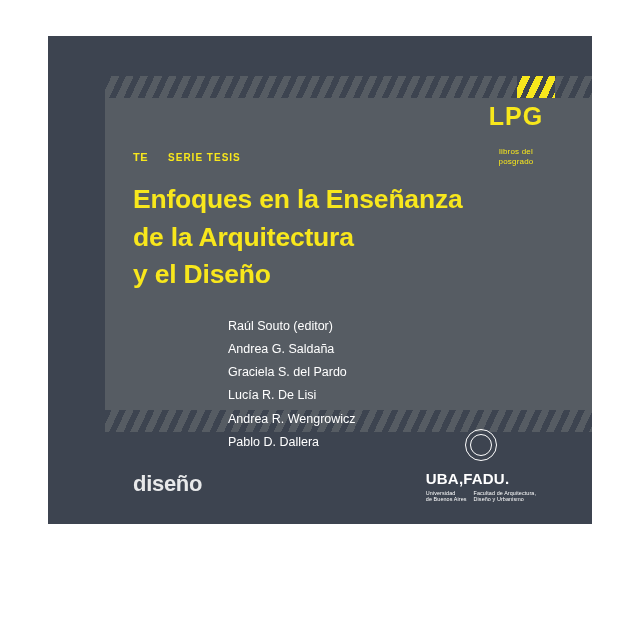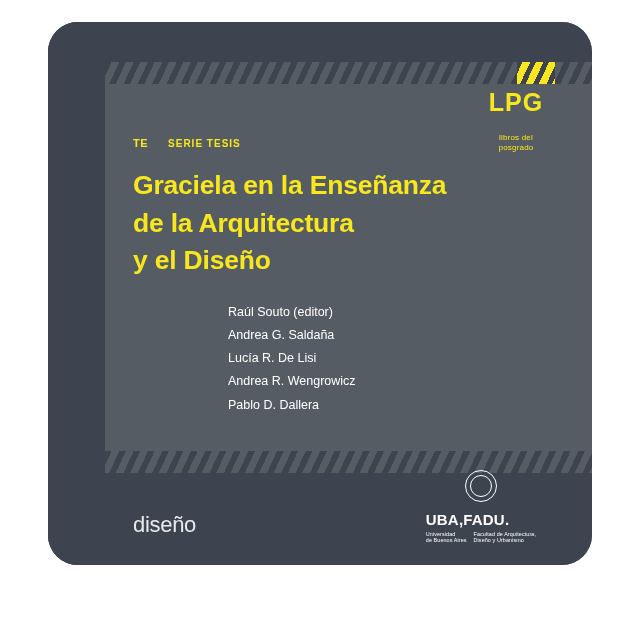--- a/index.html
+++ b/index.html
@@ -11,26 +11,25 @@
     width: 640px;
     height: 640px;
     font-family: "Liberation Sans", sans-serif;
     overflow: hidden;
   }
 
   
   .cover {
     position: absolute;
     left: 48px;
-    top: 22px;
+    top: 36px;
     width: 544px;
-    height: 543px;
+    height: 488px;
     background: #565c63;
     overflow: hidden;
-    border-radius: 30px;
   }
 
   
   .left-band {
     position: absolute;
     left: 0;
     top: 0;
     width: 57px;
     height: 100%;
     background: #3d4450;
@@ -172,21 +171,21 @@
     white-space: nowrap;
   }
 
   
   .publisher {
     position: absolute;
     left: 85px;
     bottom: 27px;
     color: #e8e9ea;
     font-size: 22px;
-    font-weight: normal;
+    font-weight: bold;
     letter-spacing: -0.3px;
   }
 
   
   .uni {
     position: absolute;
     right: 56px;
     bottom: 22px;
     display: flex;
     align-items: center;
@@ -249,28 +248,29 @@
       <span>posgrado</span>
     </div>
   </div>
 
   <div class="series">
     <span class="series-code">TE</span>
     <span class="series-label">SERIE TESIS</span>
   </div>
 
   <div class="title">
-    <span class="title-line">Graciela en la Enseñanza</span>
+    <span class="title-line">Enfoques en la Enseñanza</span>
     <span class="title-line">de la Arquitectura</span>
     <span class="title-line">y el Diseño</span>
   </div>
 
   <div class="authors">
     <span class="author-line">Raúl Souto (editor)</span>
     <span class="author-line">Andrea G. Saldaña</span>
+    <span class="author-line">Graciela S. del Pardo</span>
     <span class="author-line">Lucía R. De Lisi</span>
     <span class="author-line">Andrea R. Wengrowicz</span>
     <span class="author-line">Pablo D. Dallera</span>
   </div>
 
   <div class="publisher">diseño</div>
 
   <div class="uni">
     <div class="uni-seal"></div>
     <div class="uni-text">

